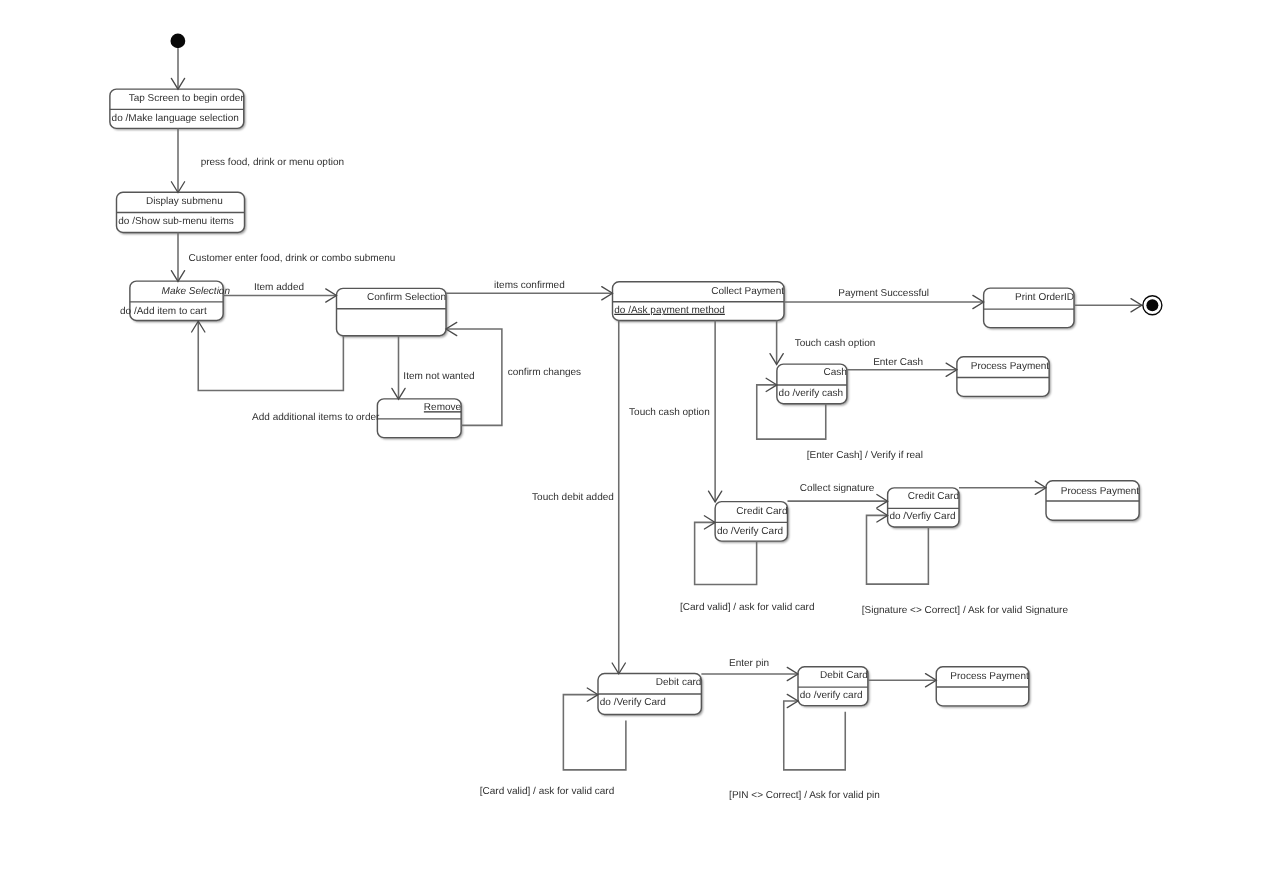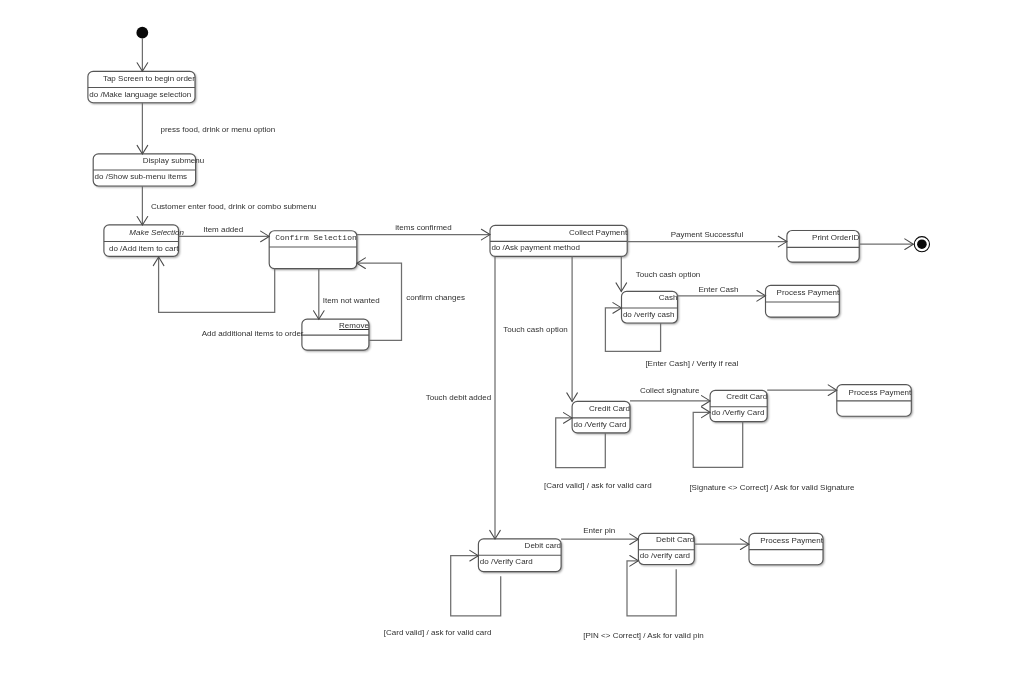--- a/index.html
+++ b/index.html
@@ -203,36 +203,36 @@
   <g>
     <circle class="ring" cx="921.9" cy="244.2" r="7.6"></circle>
     <circle class="solid" cx="921.9" cy="244.2" r="4.8"></circle>
   </g>
 </svg>
 <div class="stategrp">
   <div class="title" style="left:87.90px;width:107.10px;top:74.60px;">Tap Screen to begin order</div>
   <div class="act" style="left:89.30px;top:90.60px;">do /Make language selection</div>
 </div>
 <div class="stategrp">
-  <div class="title" style="left:93.20px;width:111px;top:157.10px;">Display submenu</div>
+  <div class="title" style="left:93.20px;width:85px;top:157.10px;">Display submenu</div>
   <div class="act" style="left:94.60px;top:172.80px;">do /Show sub-menu items</div>
 </div>
 <div class="stategrp">
   <div class="title" style="left:93px;width:91px;top:228.90px;font-style:italic;">Make Selection</div>
-  <div class="act" style="left:109px;top:244.80px;text-align:center;">do /Add item to cart</div>
-</div>
-<div class="stategrp">
-  <div class="title" style="left:269.20px;width:87.60px;top:233.80px;font-family:Liberation Mono, monospace;">Confirm Selection</div>
+  <div class="act" style="left:96px;top:244.80px;text-align:center;">do /Add item to cart</div>
+</div>
+<div class="stategrp">
+  <div class="title" style="left:269.20px;width:87.60px;top:233.80px;">Confirm Selection</div>
 </div>
 <div class="stategrp">
   <div class="title" style="left:301.90px;width:67.00px;top:321.90px;text-decoration:underline;">Remove</div>
 </div>
 <div class="stategrp">
   <div class="title" style="left:490.00px;width:137.20px;top:229.00px;">Collect Payment</div>
-  <div class="act" style="left:491.40px;top:244.10px;">do /Ask payment method</div>
+  <div class="act" style="left:491.40px;top:244.10px;text-decoration:underline;">do /Ask payment method</div>
 </div>
 <div class="stategrp">
   <div class="title" style="left:786.90px;width:72.30px;top:233.80px;">Print OrderID</div>
 </div>
 <div class="stategrp">
   <div class="title" style="left:621.50px;width:56.00px;top:294.40px;">Cash</div>
   <div class="act" style="left:622.90px;top:310.60px;">do /verify cash</div>
 </div>
 <div class="stategrp">
   <div class="title" style="left:765.50px;width:73.80px;top:289.30px;">Process Payment</div>

